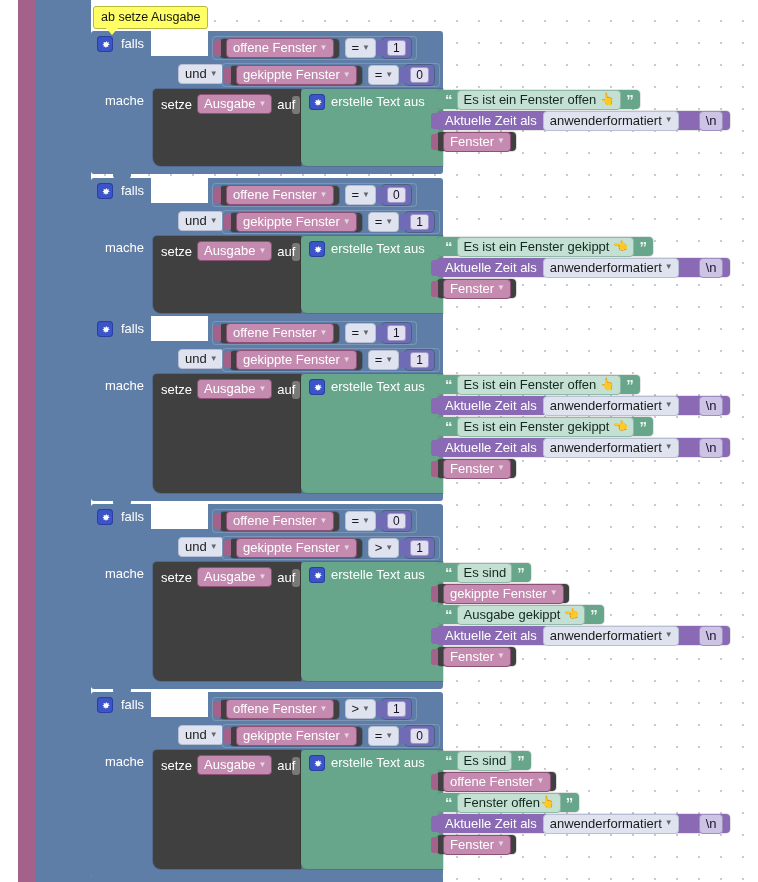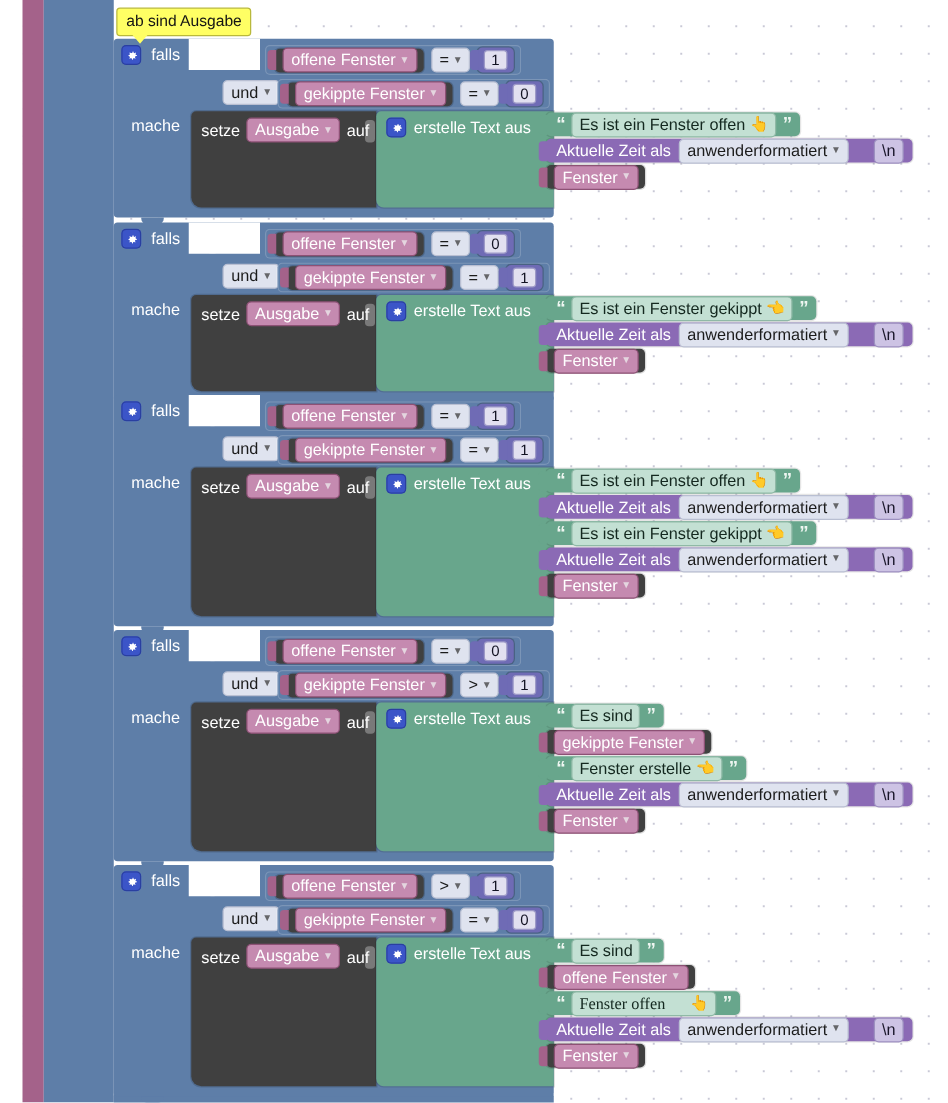--- a/index.html
+++ b/index.html
@@ -97,21 +97,21 @@
 </head>
 <body>
 
 <div id="root">
   <div class="workspace"></div>
 
   <div class="strip-left-white"></div>
   <div class="strip-mauve"></div>
   <div class="strip-blue"></div>
 
-  <div class="comment" style="left:93px;top:6px;">ab sind Ausgabe</div>
+  <div class="comment" style="left:93px;top:6px;">ab setze Ausgabe</div>
 
   <div id="blocks-layer">
       <div class="blk if-block" style="left:91px;top:31px;width:352px;height:143px;z-index:10;">
         <div class="gear" style="left:6px;top:5px;">
           <svg width="11" height="11" viewBox="0 0 24 24">
             <path fill="#ffffff" d="M12 8a4 4 0 100 8 4 4 0 000-8zm0 6a2 2 0 110-4 2 2 0 010 4z"></path>
             <path fill="#ffffff" d="M21 12.6v-1.2l-2-.5a7.3 7.3 0 00-.7-1.7l1.1-1.7-.9-.9-1.7 1.1a7.3 7.3 0 00-1.7-.7l-.5-2h-1.2l-.5 2c-.6.15-1.15.4-1.7.7L8.5 6.6l-.9.9 1.1 1.7c-.3.55-.55 1.1-.7 1.7l-2 .5v1.2l2 .5c.15.6.4 1.15.7 1.7l-1.1 1.7.9.9 1.7-1.1c.55.3 1.1.55 1.7.7l.5 2h1.2l.5-2c.6-.15 1.15-.4 1.7-.7l1.7 1.1.9-.9-1.1-1.7c.3-.55.55-1.1.7-1.7l2-.5z"></path>
           </svg>
         </div>
         <span class="lbl" style="position:absolute;left:30px;top:6px;">falls</span>
@@ -499,21 +499,21 @@
         <div class="plug" style="background:#a4628a;"></div>
         <span class="field field-var">
           <span>gekippte Fenster</span>
           <span class="caret caret-w">▼</span>
         </span>
       </div>
       <div class="blk c-green" style="left:437px;top:605px;height:19px;border-radius:4px;display:flex;align-items:center;gap:5px;padding:0 7px 0 8px;z-index:33;box-shadow:0 0 0 1px rgba(0,0,0,.10);">
         <div class="plug" style="background:#68a68c;"></div>
         <span class="q">“</span>
         <span class="field field-mint" style="gap:4px;">
-          <span>Fenster erstelle</span>
+          <span>Ausgabe gekippt</span>
           <span style="font-size:12px;">👈</span>
         </span>
         <span class="q">”</span>
       </div>
       <div class="blk c-purple" style="left:437px;top:626px;height:19px;border-radius:4px;display:flex;align-items:center;gap:6px;padding:0 7px 0 8px;z-index:33;box-shadow:0 0 0 1px rgba(0,0,0,.10);">
         <div class="plug" style="background:#8b6ab5;"></div>
         <span class="lbl">Aktuelle Zeit als</span>
         <span class="field field-light">
           <span>anwenderformatiert</span>
           <span class="caret caret-d">▼</span>
@@ -610,21 +610,21 @@
       <div class="blk c-mauve" style="left:437px;top:772px;height:19px;border-radius:4px;display:flex;align-items:center;padding:0 5px 0 6px;z-index:34;box-shadow:0 0 0 1px rgba(0,0,0,.14);">
         <div class="plug" style="background:#a4628a;"></div>
         <span class="field field-var">
           <span>offene Fenster</span>
           <span class="caret caret-w">▼</span>
         </span>
       </div>
       <div class="blk c-green" style="left:437px;top:793px;height:19px;border-radius:4px;display:flex;align-items:center;gap:5px;padding:0 7px 0 8px;z-index:34;box-shadow:0 0 0 1px rgba(0,0,0,.10);">
         <div class="plug" style="background:#68a68c;"></div>
         <span class="q">“</span>
-        <span class="field field-mint" style="gap:20px;font-family:Liberation Serif, serif;">
+        <span class="field field-mint" style="gap:0;">
           <span>Fenster offen</span>
           <span style="font-size:12px;">👆</span>
         </span>
         <span class="q">”</span>
       </div>
       <div class="blk c-purple" style="left:437px;top:814px;height:19px;border-radius:4px;display:flex;align-items:center;gap:6px;padding:0 7px 0 8px;z-index:34;box-shadow:0 0 0 1px rgba(0,0,0,.10);">
         <div class="plug" style="background:#8b6ab5;"></div>
         <span class="lbl">Aktuelle Zeit als</span>
         <span class="field field-light">
           <span>anwenderformatiert</span>

